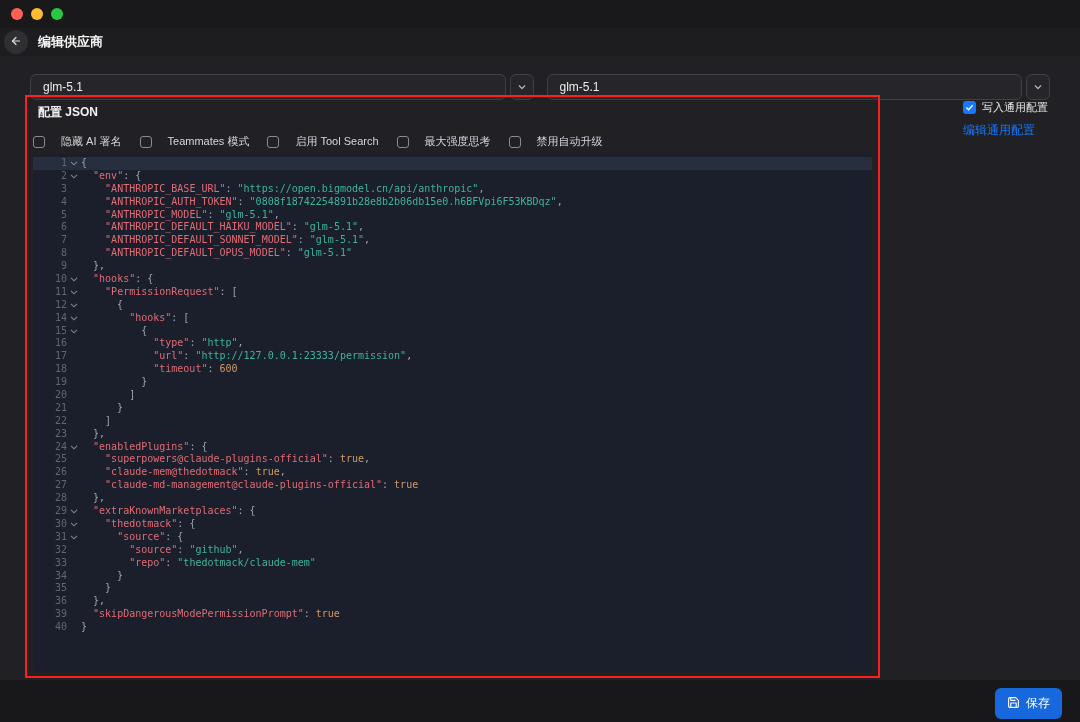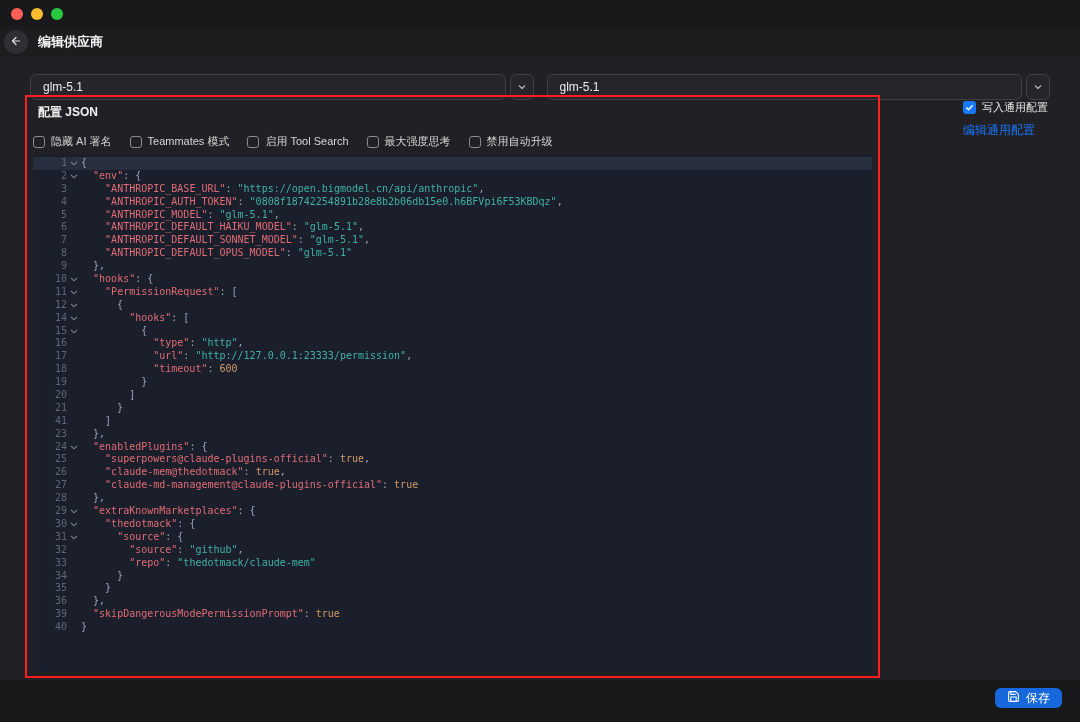--- a/index.html
+++ b/index.html
@@ -25,21 +25,21 @@
   .select-field{flex:1;height:26px;background:#26262a;border:1px solid #3f3f44;border-radius:6px;
                 display:flex;align-items:center;padding:0 12px;color:#ececec;font-size:12px;}
   .chev-box{width:24px;height:26px;background:#26262a;border:1px solid #3f3f44;border-radius:6px;
             display:flex;align-items:center;justify-content:center;cursor:pointer;}
 
   
   .config-box{position:absolute;left:25px;top:95px;width:855px;height:583px;
               border:2px solid var(--annotation,#ff1e1e);}
   .config-title{position:absolute;left:11px;top:7px;font-size:12px;font-weight:700;color:#f2f2f2;}
   .checkbox-row{position:absolute;left:6px;top:37px;display:flex;gap:18px;align-items:center;}
-  .cbx{display:flex;align-items:center;gap:6px;font-size:11px;color:#d6d6d6;cursor:pointer;}
+  .cbx{display:flex;align-items:center;gap:16px;font-size:11px;color:#d6d6d6;cursor:pointer;}
   .cbx .box{width:12px;height:12px;border:1px solid #8a8a8f;border-radius:3px;background:transparent;flex:0 0 12px;}
 
   
   .editor{position:absolute;left:6px;top:57px;width:839px;height:518px;background:var(--editor-bg,#1a1f2b);
           border-radius:4px;overflow:hidden;font-family:"DejaVu Sans Mono", monospace;font-size:10px;
           padding-top:3px;cursor:text;}
   .ed-line{display:flex;height:12.9px;line-height:12.9px;align-items:center;}
   .ed-line.active{background:rgba(130,150,190,0.13);}
   .ln{flex:0 0 34px;width:34px;text-align:right;color:var(--line-number,#5e6773);}
   .fold{flex:0 0 14px;width:14px;display:flex;justify-content:center;align-items:center;}
@@ -51,21 +51,21 @@
   
   .right-col{position:absolute;right:32px;top:100px;display:flex;flex-direction:column;
              align-items:flex-start;gap:7px;}
   .write-row{display:flex;align-items:center;gap:6px;font-size:11px;color:#e3e3e3;cursor:pointer;}
   .cb-on{width:13px;height:13px;border-radius:3px;background:var(--accent,#1677ff);display:flex;
          align-items:center;justify-content:center;flex:0 0 13px;}
   .link{color:var(--accent,#1677ff);font-size:12px;text-decoration:none;cursor:pointer;}
 
   
   .footer{position:absolute;left:0;right:0;bottom:0;height:42px;background:#18181a;}
-  .save-btn{position:absolute;right:18px;top:8px;height:20px;padding:0 12px;border:none;border-radius:6px;
+  .save-btn{position:absolute;right:18px;top:8px;height:31px;padding:0 12px;border:none;border-radius:6px;
             background:var(--save-btn,#1668dc);color:#fff;font-size:12px;display:flex;align-items:center;
             gap:6px;cursor:pointer;font-family:inherit;}
 </style>
 </head>
 <body>
 
 <div class="titlebar">
   <span class="tl r"></span>
   <span class="tl y"></span>
   <span class="tl g"></span>
@@ -253,21 +253,21 @@
         <span class="ln">20</span>
         <span class="fold"></span>
         <span class="code"><span class="t-p">        ]</span></span>
       </div>
       <div class="ed-line">
         <span class="ln">21</span>
         <span class="fold"></span>
         <span class="code"><span class="t-p">      }</span></span>
       </div>
       <div class="ed-line">
-        <span class="ln">41</span>
+        <span class="ln">22</span>
         <span class="fold"></span>
         <span class="code"><span class="t-p">    ]</span></span>
       </div>
       <div class="ed-line">
         <span class="ln">23</span>
         <span class="fold"></span>
         <span class="code"><span class="t-p">  },</span></span>
       </div>
       <div class="ed-line">
         <span class="ln">24</span>

